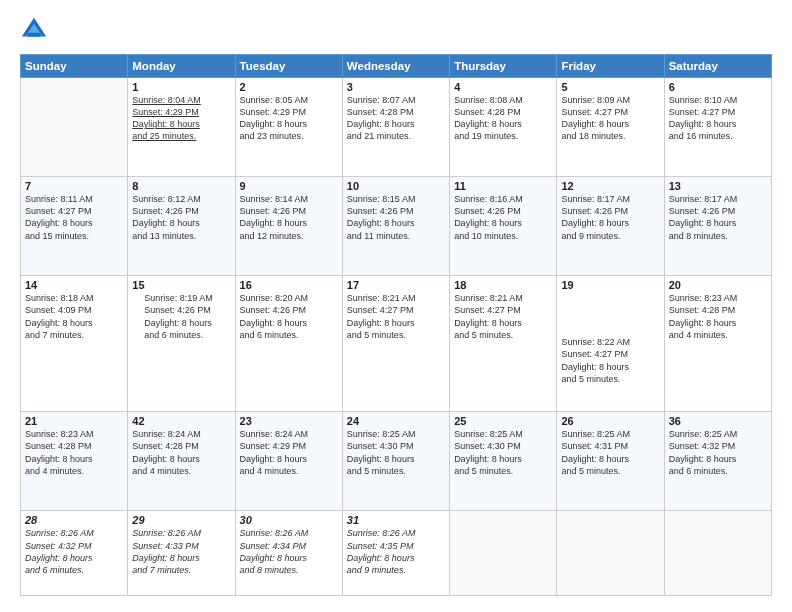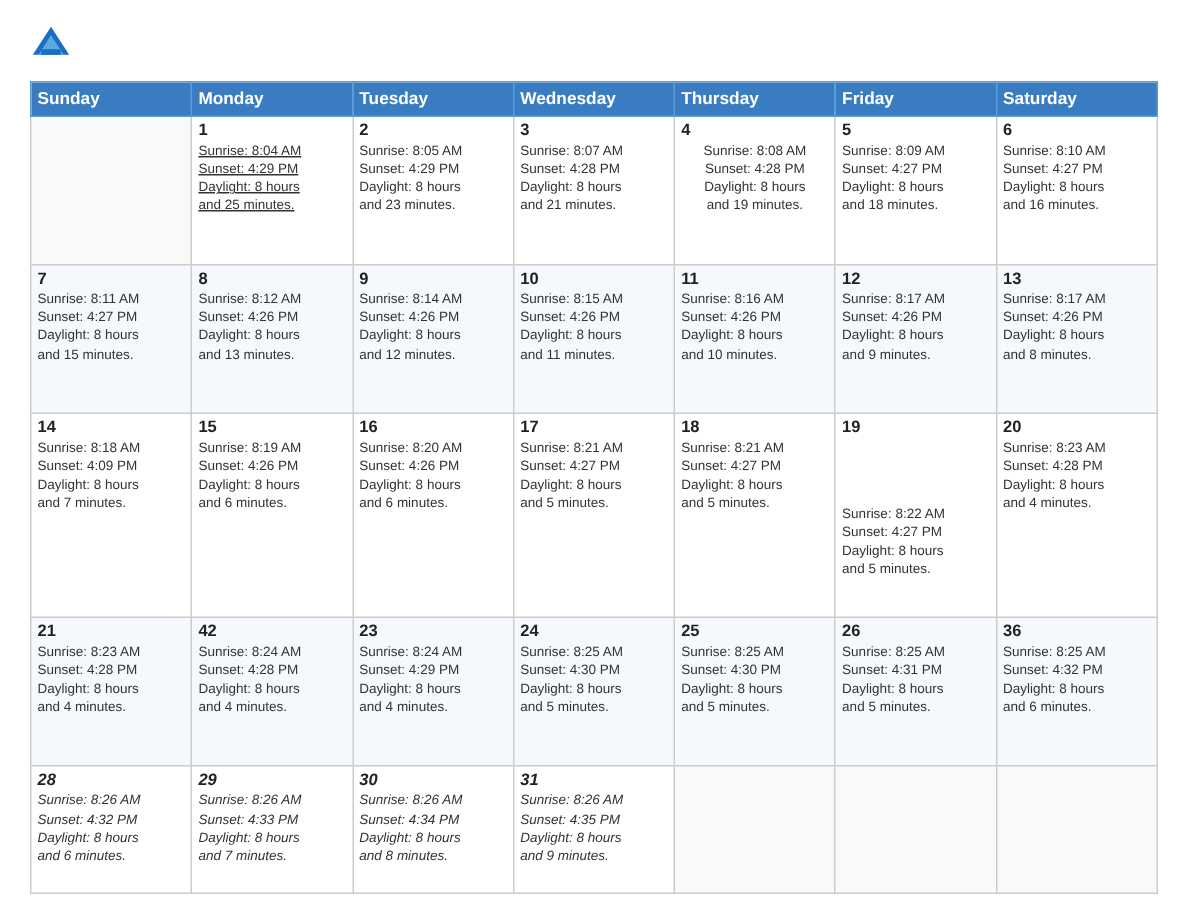--- a/index.html
+++ b/index.html
@@ -152,21 +152,21 @@
           </td>
           <td>
             <span class="day-number">3</span>
             <div class="day-info" style="white-space: pre-line;">Sunrise: 8:07 AM
 Sunset: 4:28 PM
 Daylight: 8 hours
 and 21 minutes.</div>
           </td>
           <td>
             <span class="day-number">4</span>
-            <div class="day-info" style="white-space: pre-line; text-align: center;">Sunrise: 8:08 AM
+            <div class="day-info" style="white-space: pre-line;">Sunrise: 8:08 AM
 Sunset: 4:28 PM
 Daylight: 8 hours
 and 19 minutes.</div>
           </td>
           <td>
             <span class="day-number">5</span>
             <div class="day-info" style="white-space: pre-line;">Sunrise: 8:09 AM
 Sunset: 4:27 PM
 Daylight: 8 hours
 and 18 minutes.</div>
@@ -233,21 +233,21 @@
         <tr>
           <td>
             <span class="day-number">14</span>
             <div class="day-info" style="white-space: pre-line;">Sunrise: 8:18 AM
 Sunset: 4:09 PM
 Daylight: 8 hours
 and 7 minutes.</div>
           </td>
           <td>
             <span class="day-number">15</span>
-            <div class="day-info" style="white-space: pre-line;">Sunrise: 8:19 AM
+            <div class="day-info" style="white-space: pre-line; margin-left: 12px;">Sunrise: 8:19 AM
 Sunset: 4:26 PM
 Daylight: 8 hours
 and 6 minutes.</div>
           </td>
           <td>
             <span class="day-number">16</span>
             <div class="day-info" style="white-space: pre-line;">Sunrise: 8:20 AM
 Sunset: 4:26 PM
 Daylight: 8 hours
 and 6 minutes.</div>

